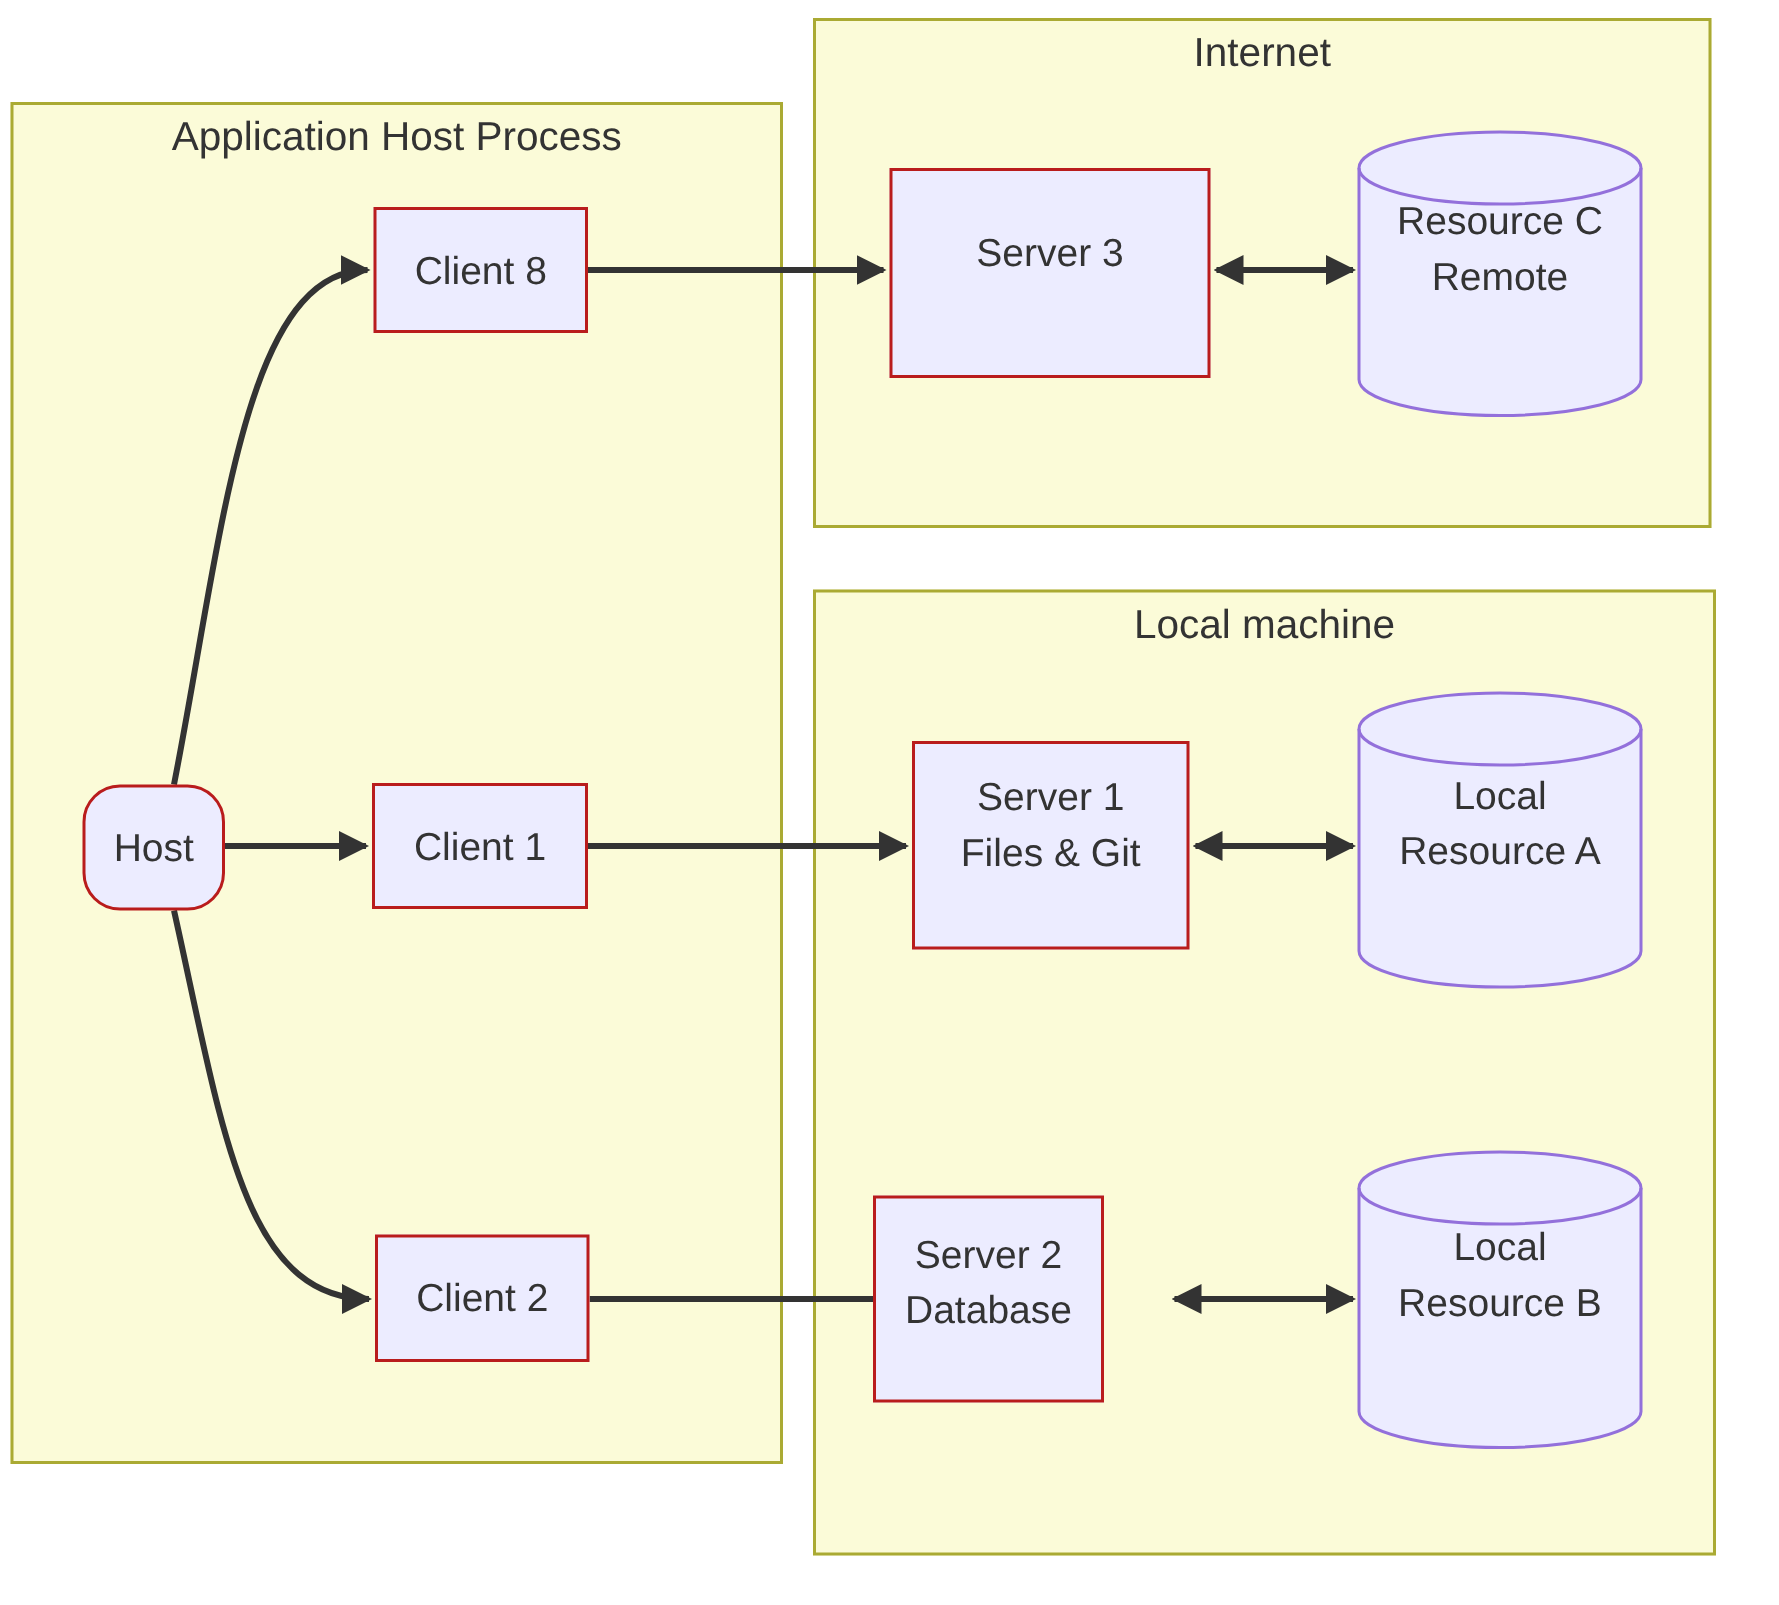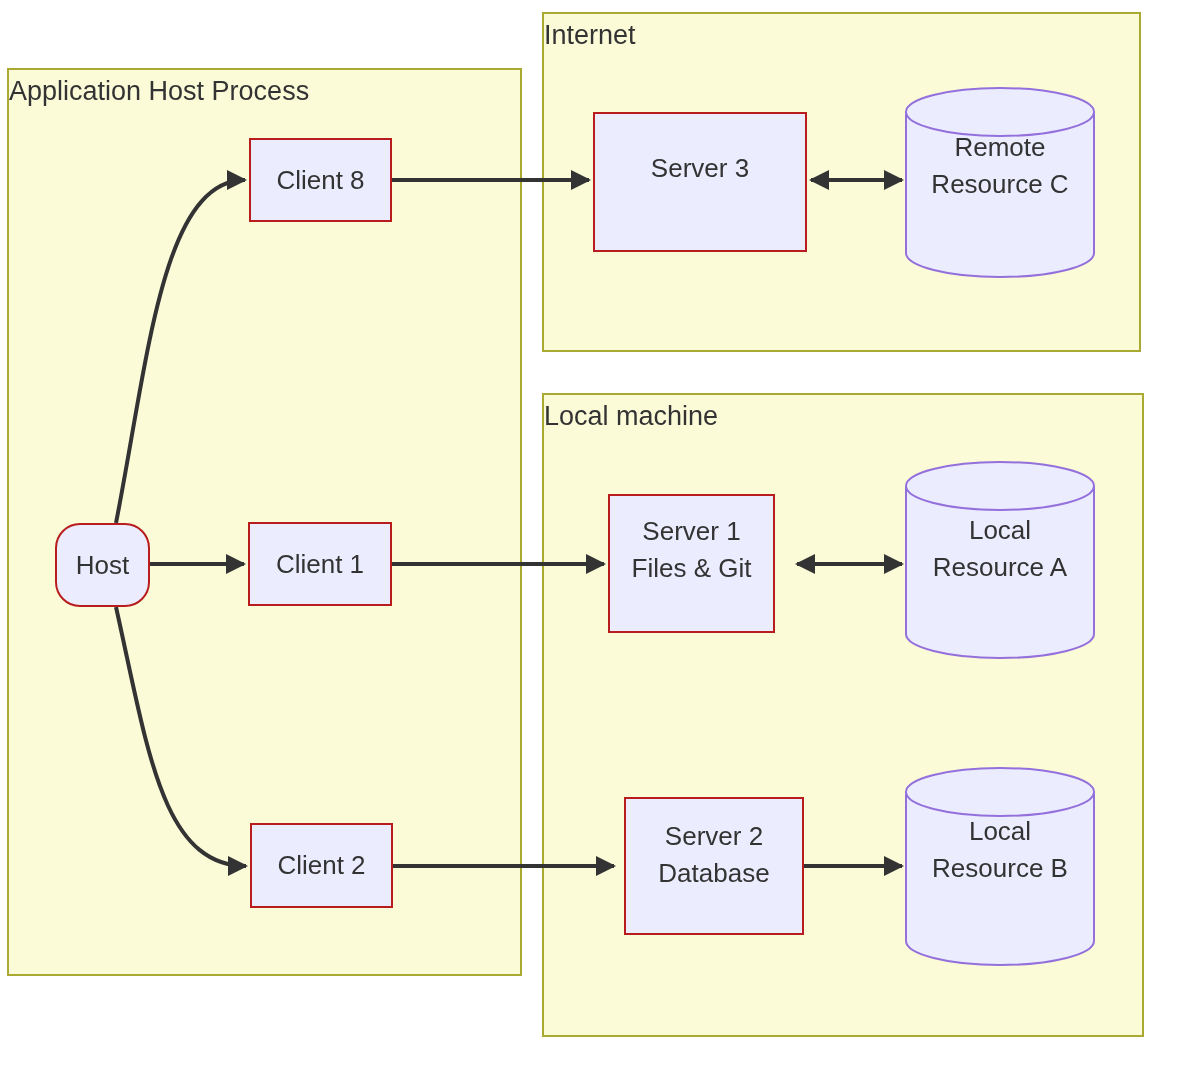--- a/index.html
+++ b/index.html
@@ -5,36 +5,36 @@
   html,body{margin:0;padding:0;background:#ffffff;}
   .canvas{
     position:relative;width:1186px;height:1070px;background:#ffffff;
     font-family:"Liberation Sans","DejaVu Sans",sans-serif;color:#333333;
     overflow:hidden;
   }
   .container{position:absolute;background:#fbfbd8;border:2px solid #aaaa33;box-sizing:border-box;}
   #c-aph{left:7px;top:68px;width:515px;height:908px;}
   #c-internet{left:542px;top:12px;width:599px;height:340px;}
   #c-local{left:542px;top:393px;width:602px;height:644px;}
-  .container-title{position:absolute;top:6px;left:0;right:0;text-align:left;font-size:27px;}
+  .container-title{position:absolute;top:6px;left:0;right:0;text-align:center;font-size:27px;}
 
   .edge-layer{position:absolute;left:0;top:0;width:1186px;height:1070px;}
 
   .node{
     position:absolute;background:#ececff;border:2px solid #b91c1c;box-sizing:border-box;
     display:flex;flex-direction:column;align-items:center;justify-content:center;
     font-size:26px;line-height:37px;text-align:center;
   }
   #n-host{left:55px;top:523px;width:95px;height:84px;border-radius:25px;}
   #n-client3{left:249px;top:138px;width:143px;height:84px;}
   #n-client1{left:248px;top:522px;width:144px;height:84px;}
   #n-client2{left:250px;top:823px;width:143px;height:85px;}
   #n-server3{left:593px;top:112px;width:214px;height:140px;padding-bottom:28px;}
-  #n-server1{left:608px;top:494px;width:167px;height:139px;padding-bottom:28px;}
-  #n-server2{left:624px;top:797px;width:180px;height:138px;padding-bottom:22px;}
+  #n-server1{left:608px;top:494px;width:185px;height:139px;padding-bottom:28px;}
+  #n-server2{left:582px;top:797px;width:154px;height:138px;padding-bottom:22px;}
 
   .cyl-label{
     position:absolute;width:188px;text-align:center;
     font-size:26px;line-height:37px;
   }
   #l-resc{left:906px;top:129px;}
   #l-resa{left:906px;top:512px;}
   #l-resb{left:906px;top:813px;}
 </style>
 </head>
@@ -104,22 +104,22 @@
   <div class="node" id="n-server1">
     <span>Server 1</span>
     <span>Files &amp; Git</span>
   </div>
   <div class="node" id="n-server2">
     <span>Server 2</span>
     <span>Database</span>
   </div>
 
   <div class="cyl-label" id="l-resc">
+    <div>Resource C</div>
     <div>Remote</div>
-    <div>Resource C</div>
   </div>
   <div class="cyl-label" id="l-resa">
     <div>Local</div>
     <div>Resource A</div>
   </div>
   <div class="cyl-label" id="l-resb">
     <div>Local</div>
     <div>Resource B</div>
   </div>
 

